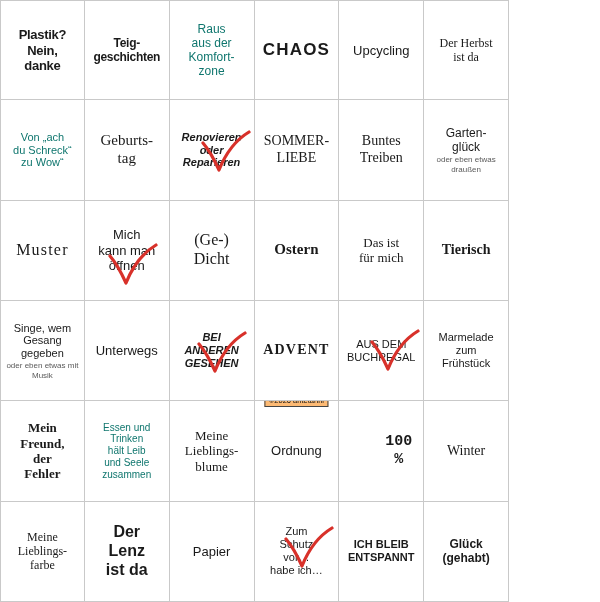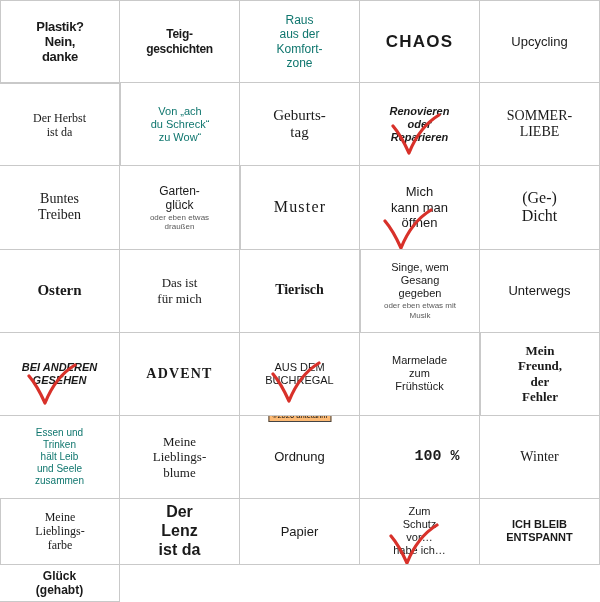--- a/index.html
+++ b/index.html
@@ -8,24 +8,24 @@
     background: #ffffff;
   }
   body {
     width: 600px;
     height: 602px;
     font-family: "Liberation Sans", sans-serif;
     color: #1a1a1a;
     overflow: hidden;
   }
   #grid {
-    width: 600px;
+    width: 509px;
     height: 602px;
     display: grid;
-    grid-template-columns: repeat(5, 1fr);
+    grid-template-columns: repeat(6, 1fr);
     grid-template-rows: repeat(6, 1fr);
     box-sizing: border-box;
   }
   .cell {
     position: relative;
     box-sizing: border-box;
     border-right: 1px solid #c9c9c9;
     border-bottom: 1px solid #c9c9c9;
     display: flex;
     align-items: center;

